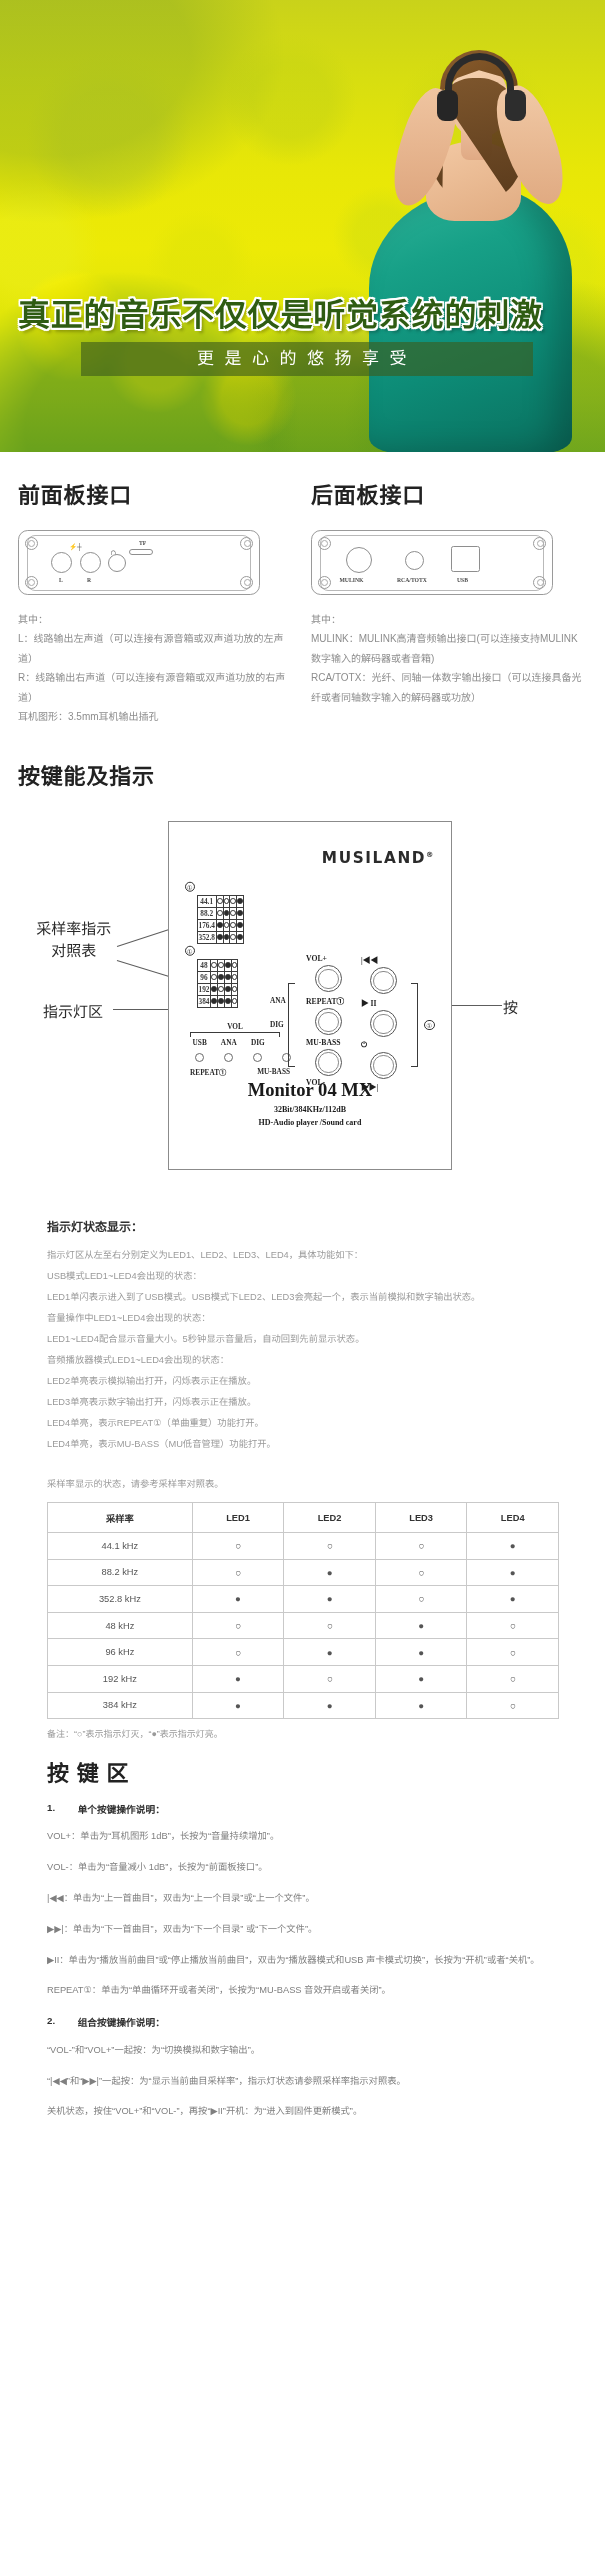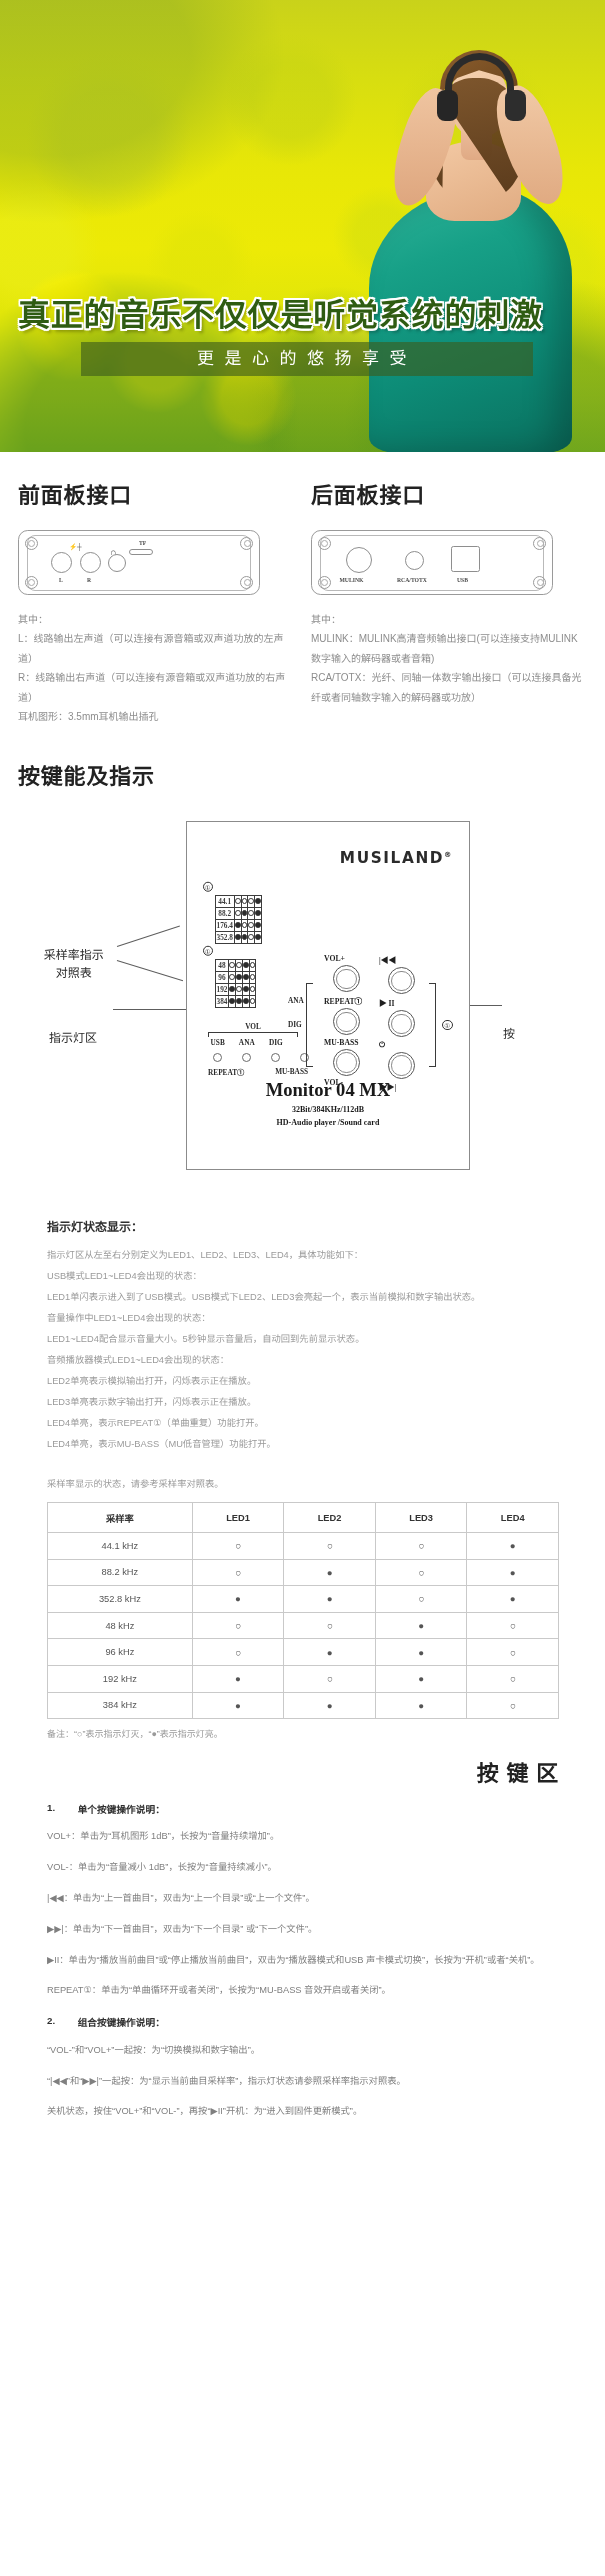--- a/index.html
+++ b/index.html
@@ -237,21 +237,21 @@
 
   
   .diagram-sec{ padding:37px 18px 0 18px; position:relative; }
   .diagram-wrap{
     position:relative;
     height:380px;
     margin-top:19.4px;
   }
   .device-box{
     position:absolute;
-    left:168px; top:11.3px;
+    left:150px; top:11.3px;
     width:284px; height:349px;
     border:0.8px solid #8b8b8b;
     background:#fff;
   }
   .brand{
     position:absolute;
     right:16px; top:27.5px;
     font-size:15.3px;
     font-weight:bold;
     letter-spacing:1.6px;
@@ -287,25 +287,24 @@
     left:-12px; top:50%;
     transform:translateY(-50%);
     width:10.5px;height:10.5px;
     border:0.8px solid #333;border-radius:50%;
     font-size:6.5px;line-height:9.7px;text-align:center;color:#333;
     background:#fff;
   }
 
   .callout{
     position:absolute;
-    font-size:12px;
+    font-size:15px;
     line-height:1.5;
     color:#2b2b2b;
     text-align:center;
-    margin-top:28px;
   }
   .leadline{ position:absolute; background:#5d5d5d; height:0.8px; transform-origin:left center; }
 
   .led-group{ position:absolute; }
   .led-dot{
     width:9px;height:9px;border:1.6px solid #6a6a6a;border-radius:50%;
     display:inline-block;background:#fff;
   }
   .mono-lbl{
     font-family:"Liberation Serif",serif;
@@ -376,21 +375,21 @@
     padding:7.3px 3.2px;
     font-weight:normal;
   }
   table.srate th{ font-weight:bold; color:#333; }
   .o-mark{ font-size:9.7px; }
   .f-mark{ font-size:9.7px; }
   .tbl-note{ font-size:9px; color:#9a9a9a; margin-top:8px; }
 
   
   .btnsec{ padding:21px 47px 48px 47px; }
-  .btnsec h2.sec{ margin-bottom:10px;text-align:right; }
+  .btnsec h2.sec{ margin-bottom:10px; }
   .numline{
     font-size:9.7px;
     font-weight:bold;
     color:#2f2f2f;
     margin:14.5px 0 11.3px 0;
     display:flex; gap:21px;
   }
   .numline .n{ width:9.7px; }
   .opline{
     font-size:9.3px;
@@ -722,21 +721,21 @@
   </div>
 
   <div class="btnsec">
     <h2 class="sec">按 键 区</h2>
 
     <div class="numline">
       <span class="n">1.</span>
       <span>单个按键操作说明：</span>
     </div>
     <p class="opline">VOL+：单击为“耳机图形 1dB”，长按为“音量持续增加”。</p>
-    <p class="opline">VOL-：单击为“音量减小 1dB”，长按为“音量持续减小”。</p>
+    <p class="opline">VOL-：单击为“音量减小 1dB”，长按为“前面板接口”。</p>
     <p class="opline">|◀◀：单击为“上一首曲目”，双击为“上一个目录”或“上一个文件”。</p>
     <p class="opline">▶▶|：单击为“下一首曲目”，双击为“下一个目录” 或“下一个文件”。</p>
     <p class="opline">▶II：单击为“播放当前曲目”或“停止播放当前曲目”，双击为“播放器模式和USB 声卡模式切换”，长按为“开机”或者“关机”。</p>
     <p class="opline">REPEAT①：单击为“单曲循环开或者关闭”，长按为“MU-BASS 音效开启或者关闭”。</p>
 
     <div class="numline">
       <span class="n">2.</span>
       <span>组合按键操作说明：</span>
     </div>
     <p class="opline">“VOL-”和“VOL+”一起按：为“切换模拟和数字输出”。</p>

